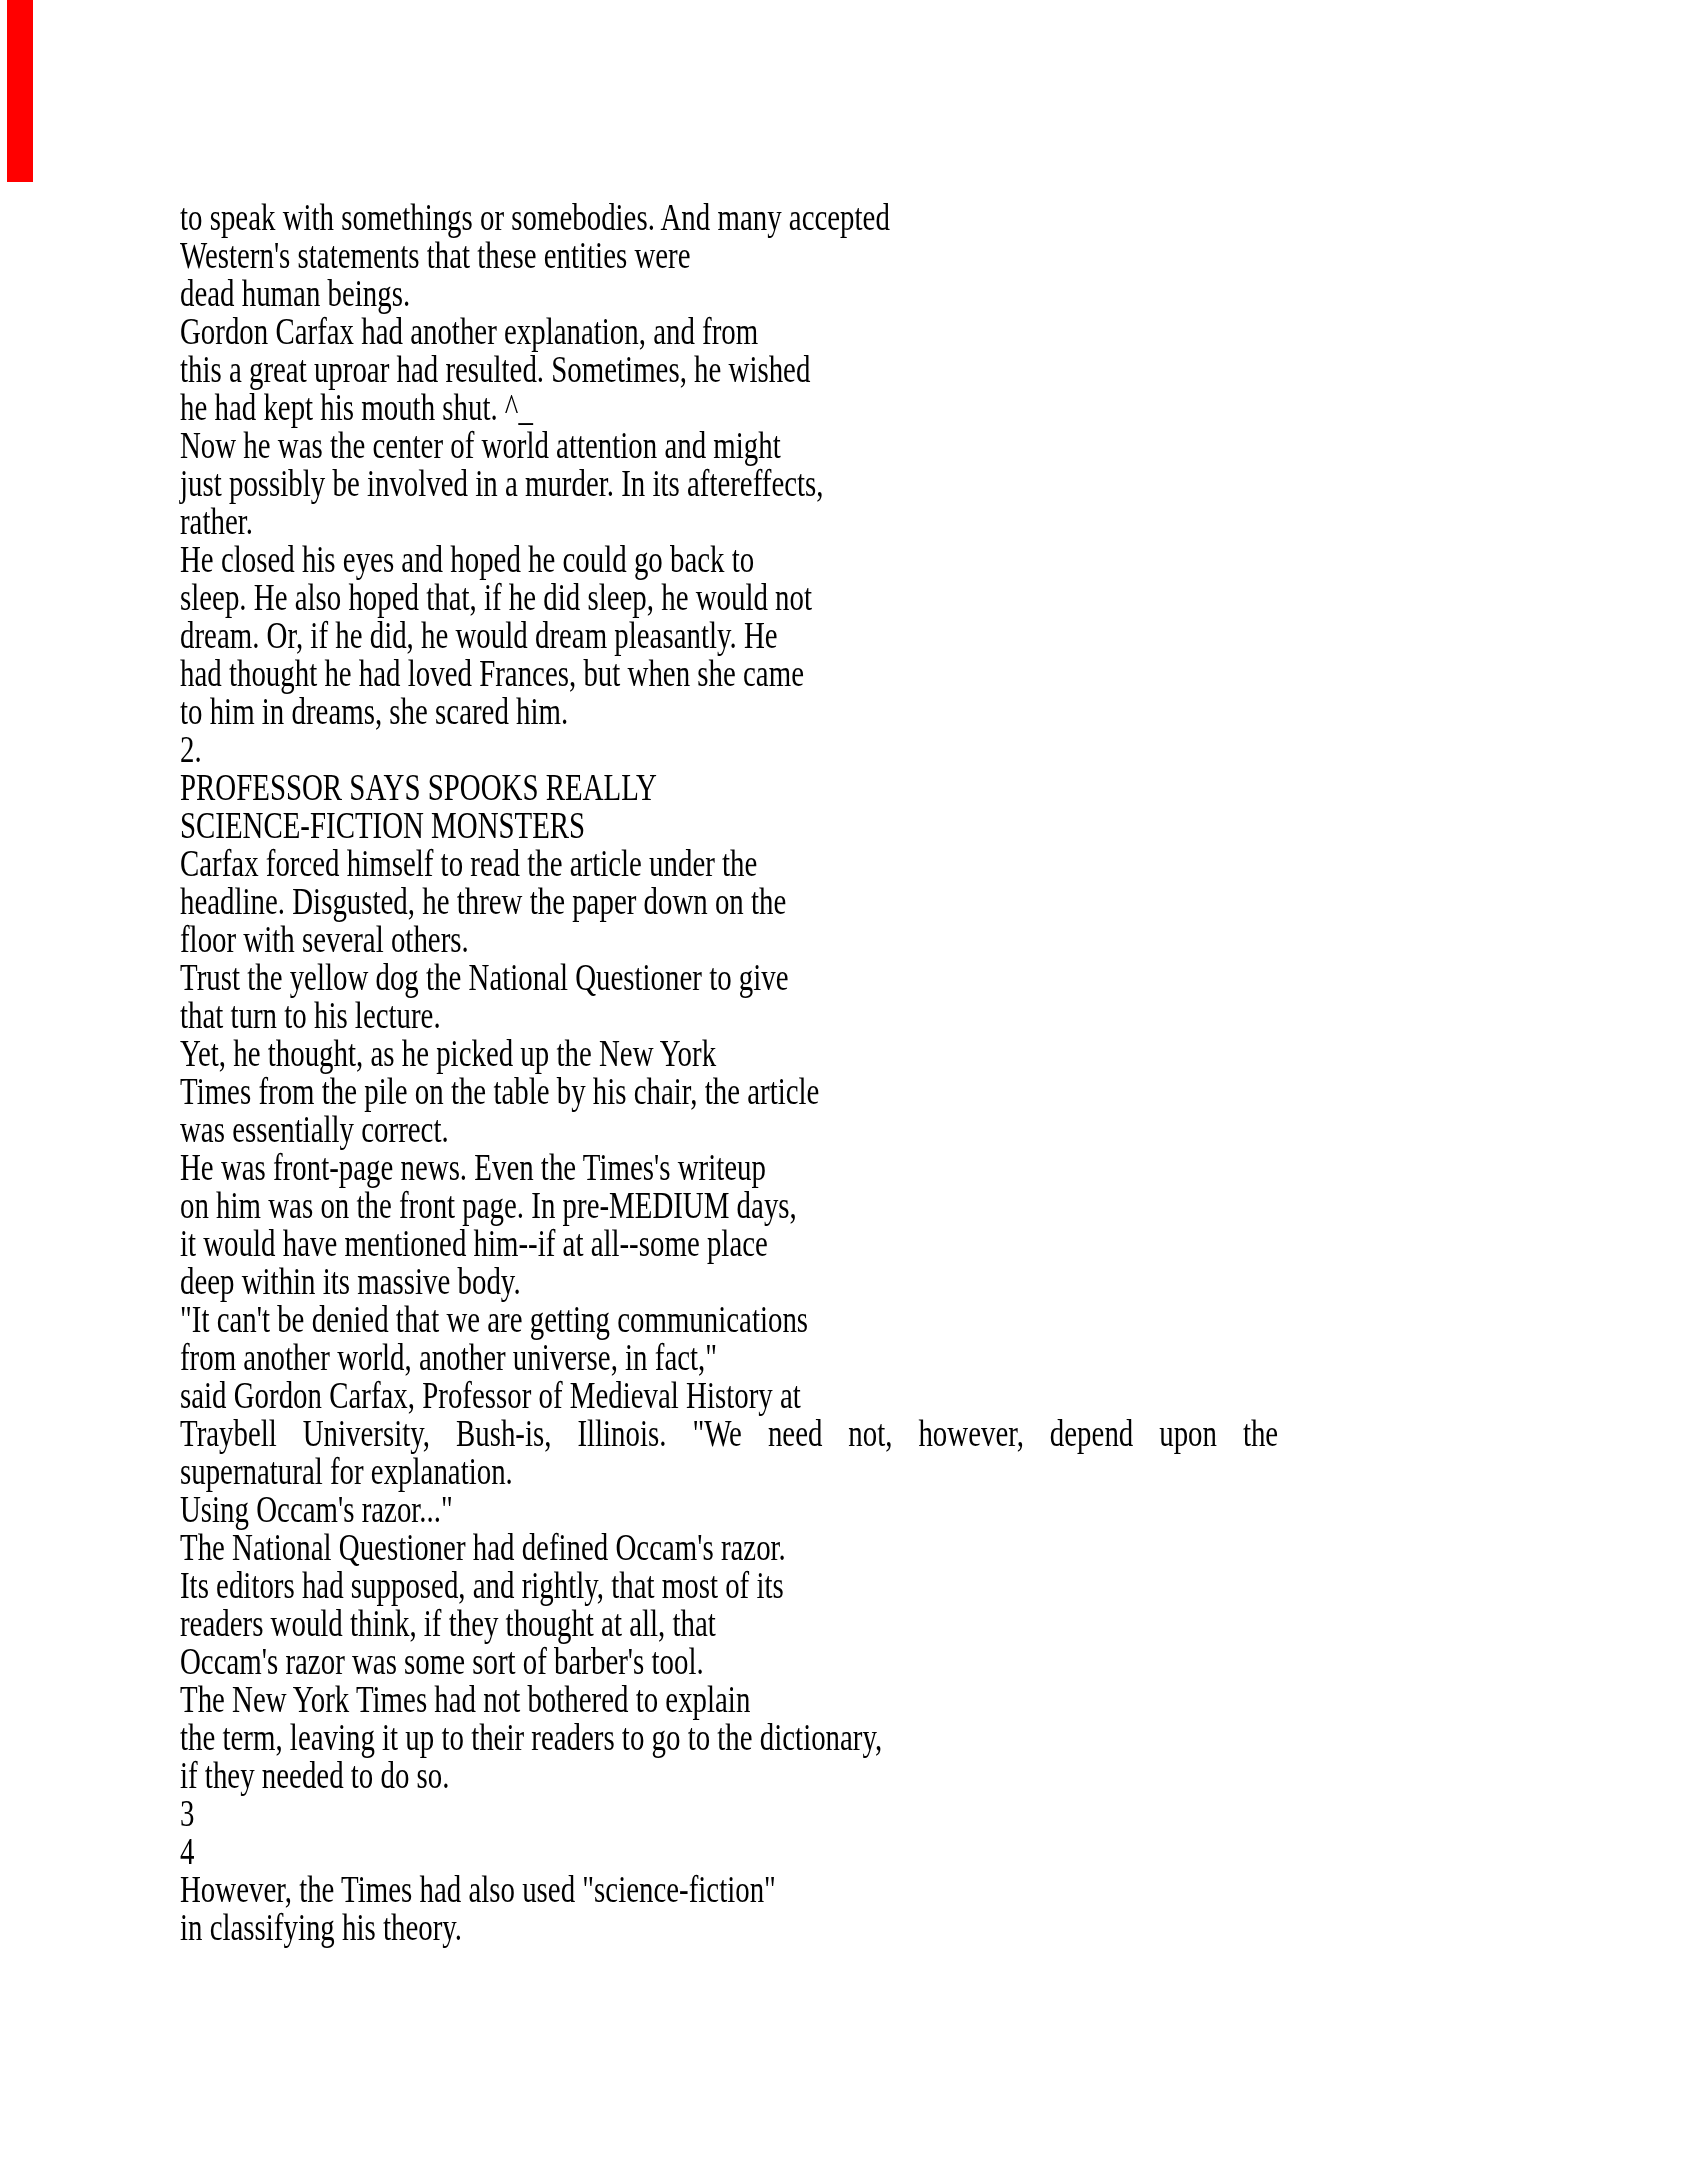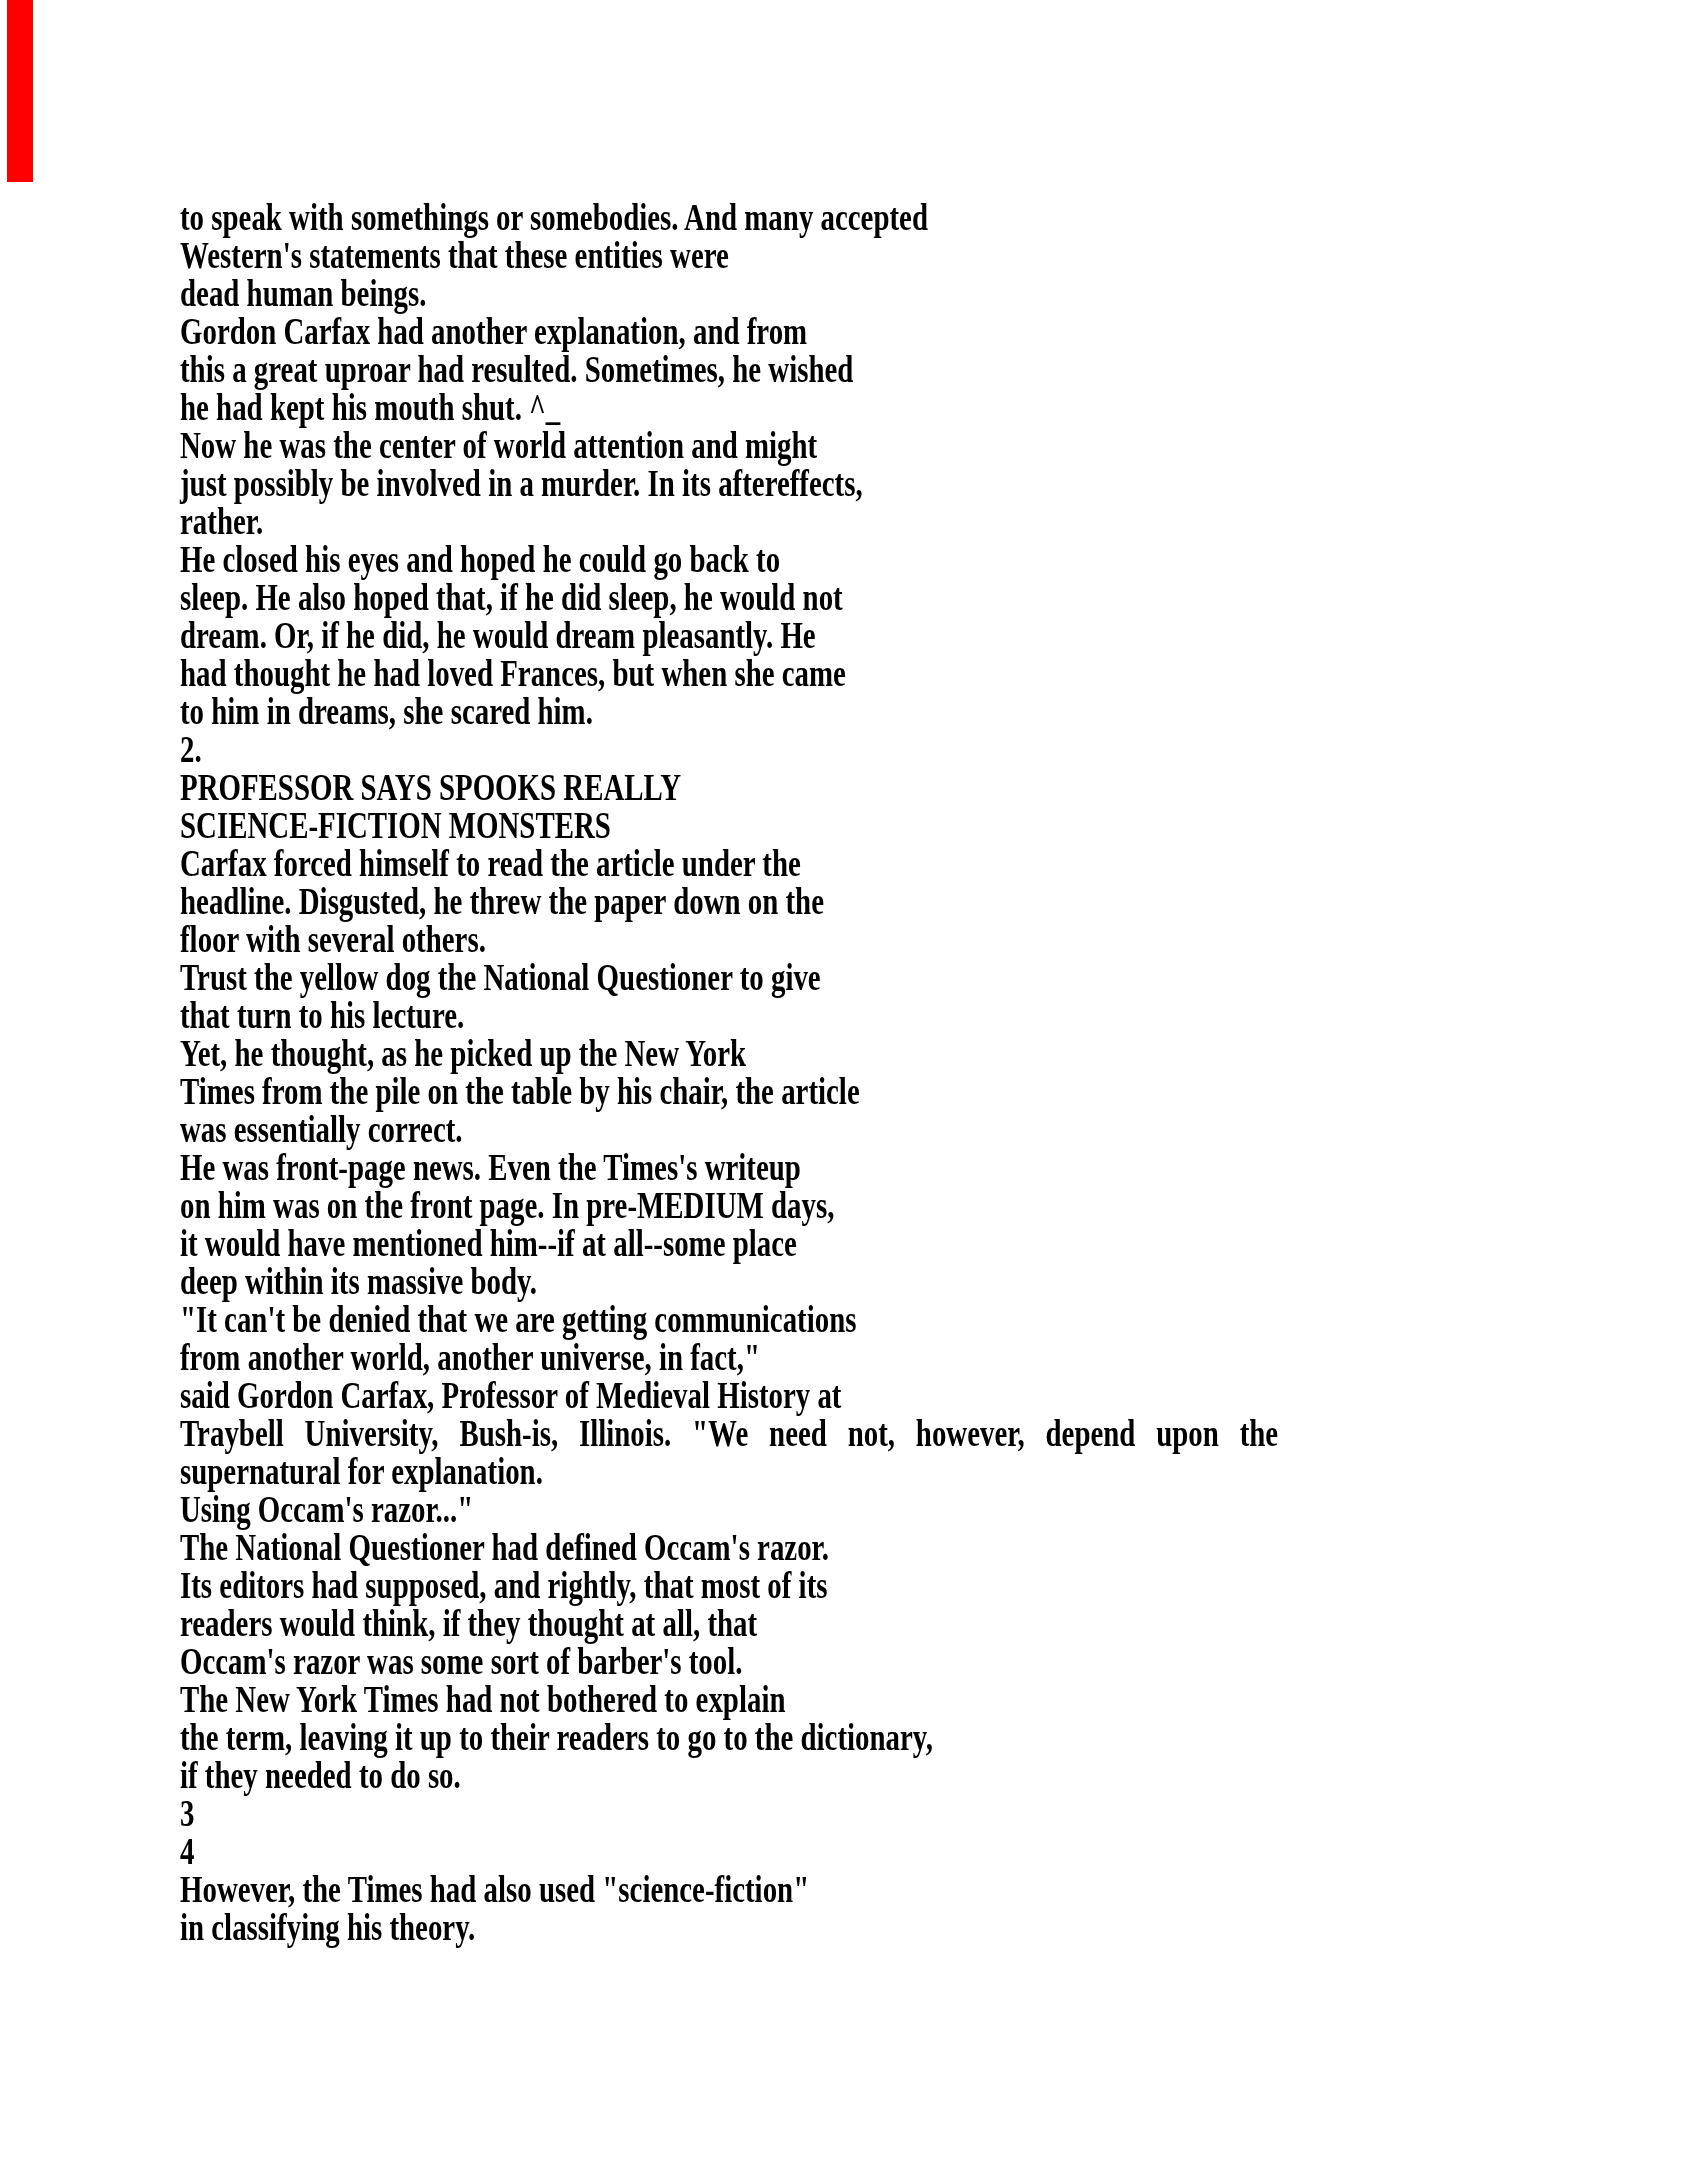--- a/index.html
+++ b/index.html
@@ -44,21 +44,21 @@
     text-align: justify;
     text-align-last: justify;
     -moz-text-align-last: justify;
   }
 </style>
 </head>
 <body>
 
 <div class="page" style="background: rgb(255, 255, 255);">
   <div class="ribbon" style="background: rgb(255, 0, 0);"></div>
-  <div class="text-col" id="text-col" style="color: rgb(0, 0, 0); font-weight: bold;">
+  <div class="text-col" id="text-col" style="color: rgb(0, 0, 0);">
       <div class="line">to speak with somethings or somebodies. And many accepted</div>
       <div class="line">Western's statements that these entities were</div>
       <div class="line">dead human beings.</div>
       <div class="line">Gordon Carfax had another explanation, and from</div>
       <div class="line">this a great uproar had resulted. Sometimes, he wished</div>
       <div class="line">he had kept his mouth shut. ^_</div>
       <div class="line">Now he was the center of world attention and might</div>
       <div class="line">just possibly be involved in a murder. In its aftereffects,</div>
       <div class="line">rather.</div>
       <div class="line">He closed his eyes and hoped he could go back to</div>

